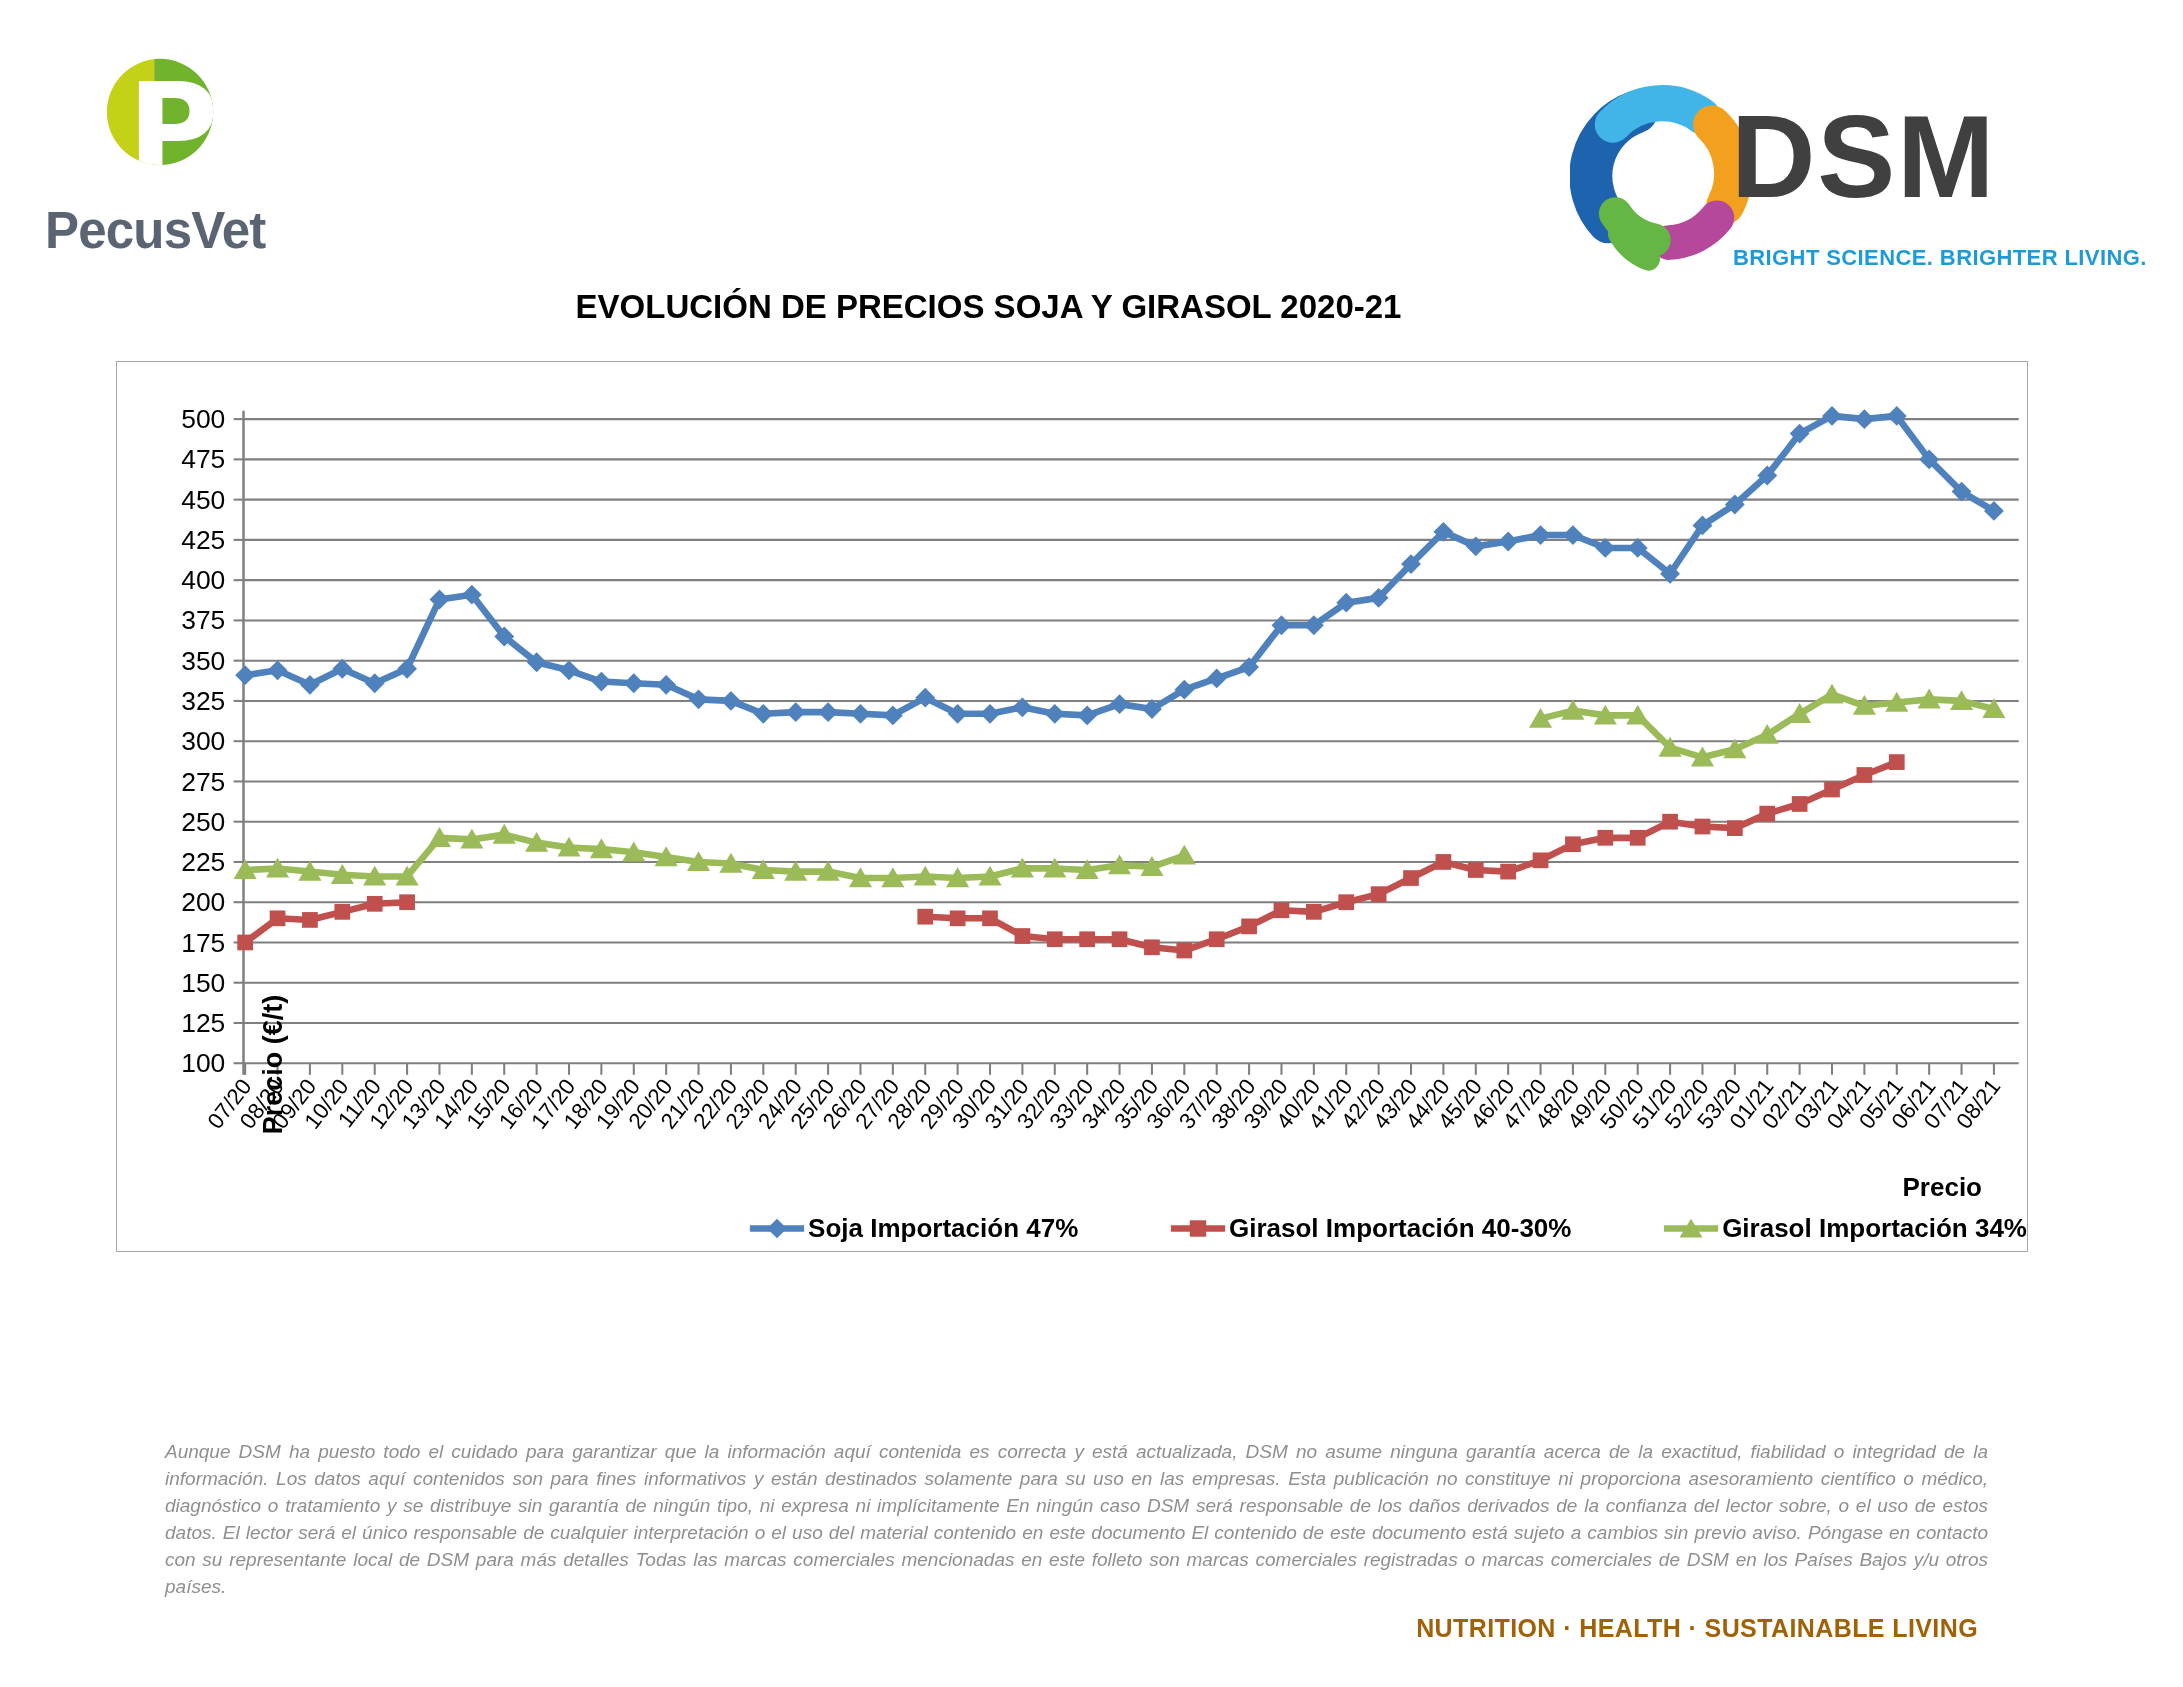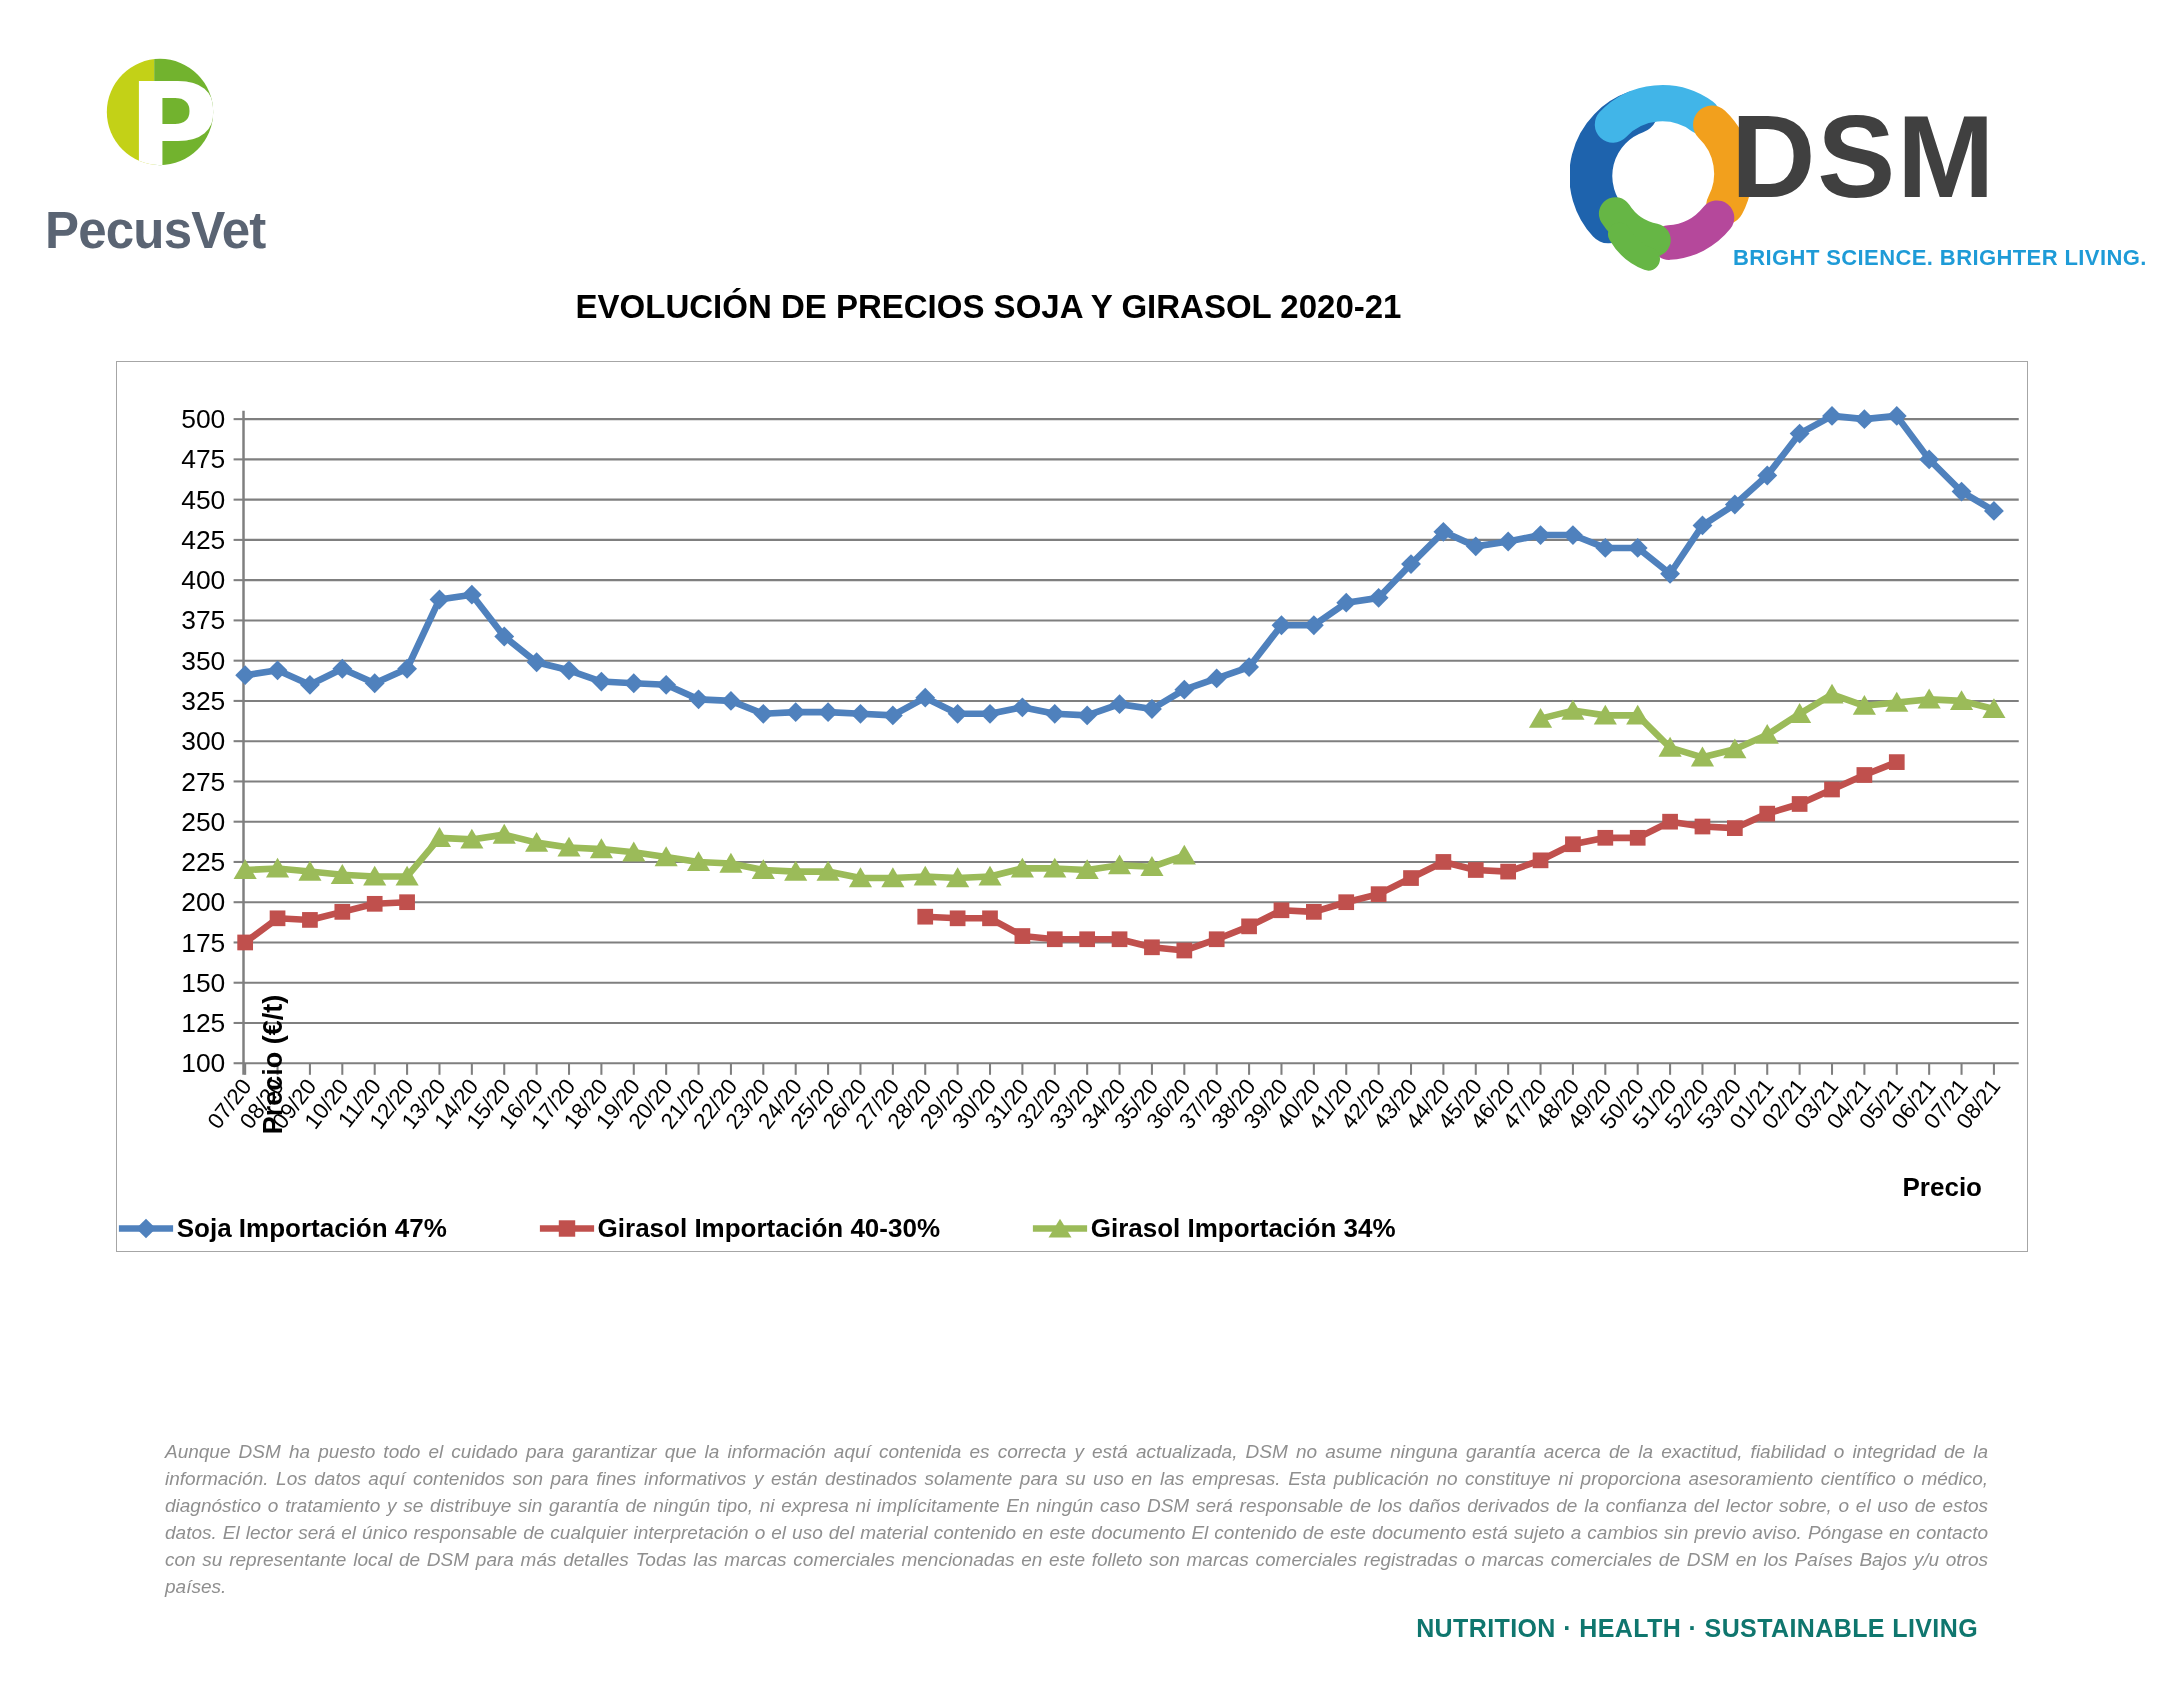--- a/index.html
+++ b/index.html
@@ -12,27 +12,27 @@
   #dsm-tagline{left:1733px;top:245px;font-size:22px;font-weight:bold;color:#1e9bd7;letter-spacing:0.4px;text-align:right;}
   
   #chart-title{left:0;top:288px;width:1977px;text-align:center;font-size:33px;font-weight:bold;}
   
   #chart-box{left:116px;top:361px;width:1910px;height:889px;border:1.7px solid #a6a6a6;background:#fff;}
   #plot{position:absolute;left:0;top:0;}
   #plot text{font-family:"Liberation Sans",sans-serif;}
   #y-axis-title{left:33px;top:686px;width:248px;height:33px;text-align:center;
                 font-size:27px;font-weight:bold;transform:rotate(-90deg);}
   #x-axis-title{right:45px;top:810px;font-size:26px;font-weight:bold;}
-  #legend{left:0;bottom:6.6px;width:100%;display:flex;justify-content:flex-start;gap:91px;align-items:center;}
+  #legend{left:0;bottom:6.6px;width:100%;display:flex;justify-content:flex-end;gap:91px;align-items:center;}
   .legend-item{display:flex;align-items:center;gap:1.7px;}
   .legend-item span{font-size:26px;font-weight:bold;}
   
   #footer-disclaimer{left:165px;top:1439px;width:1823px;font-size:19px;font-style:italic;
                      color:#8f8f8f;line-height:1.42;text-align:justify;}
-  #footer-tagline{right:205px;top:1614px;font-size:25px;font-weight:bold;color:#0f766e;letter-spacing:0.4px;}
+  #footer-tagline{right:205px;top:1614px;font-size:25px;font-weight:bold;color:#a16207;letter-spacing:0.4px;}
 </style>
 </head>
 <body>
 
 <div class="abs" style="left:106px;top:58px;width:108px;height:108px;">
   <svg width="108" height="108" viewBox="0 0 130 130">
     <defs>
         <clipPath id="pvclip">
           <circle cx="65" cy="65" r="64"></circle>
         </clipPath>

